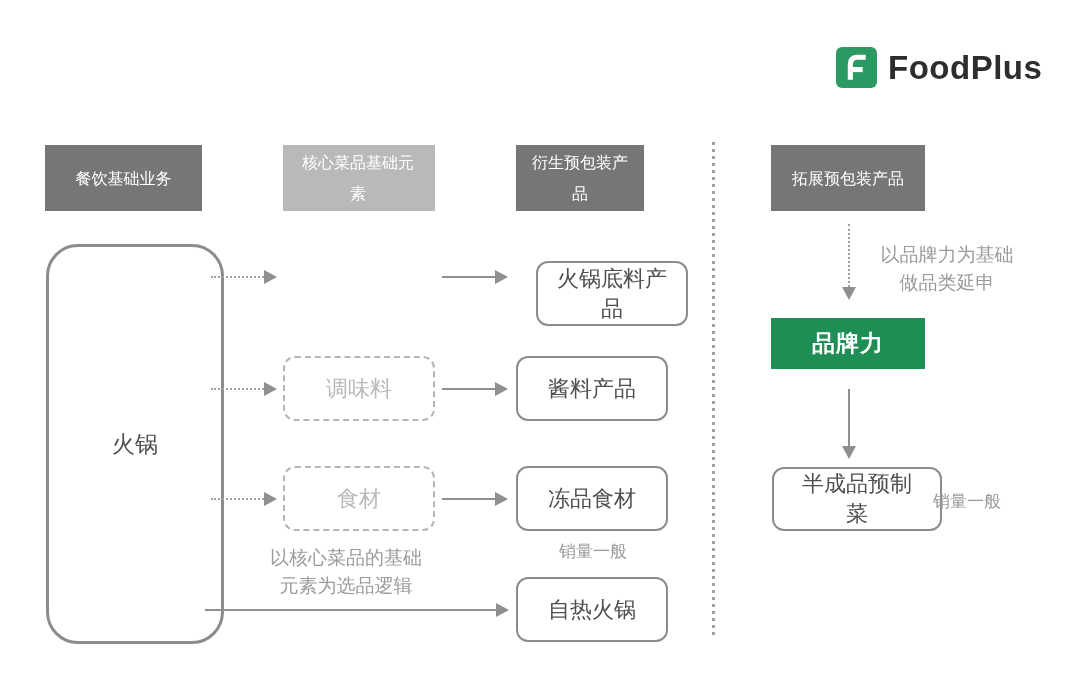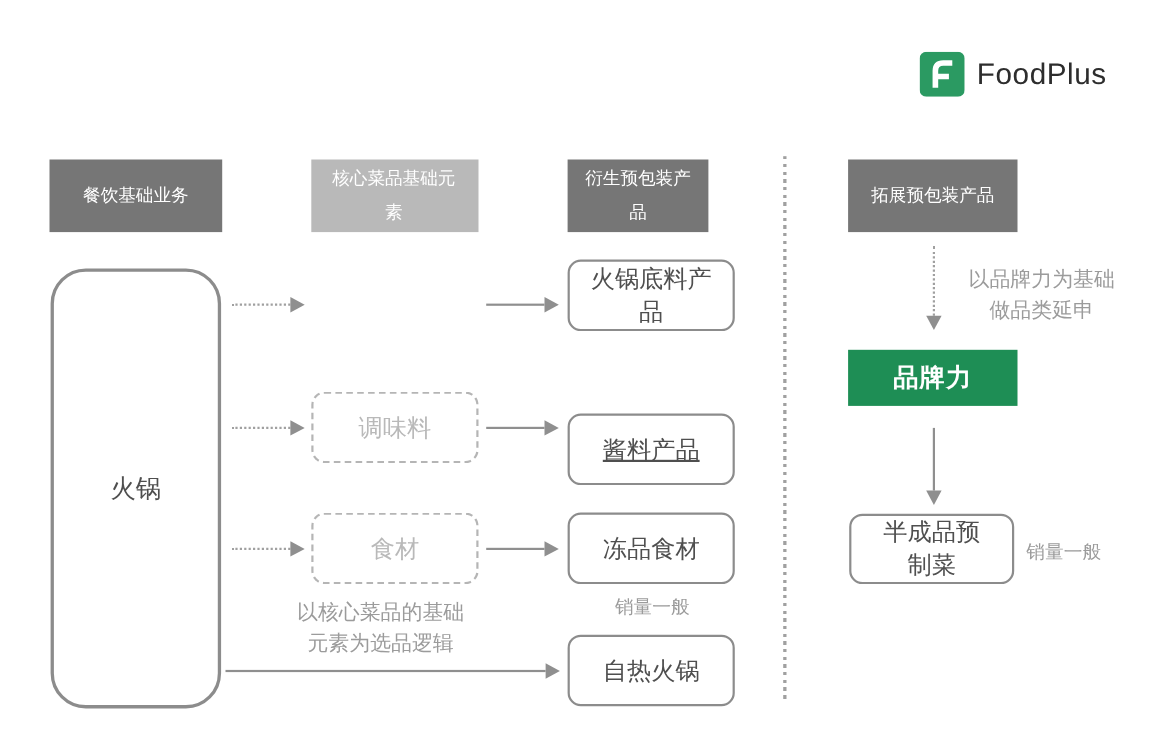--- a/index.html
+++ b/index.html
@@ -21,33 +21,33 @@
   .canvas{
     position:relative;width:1068px;height:680px;background:#ffffff;overflow:hidden;
     font-family:"Liberation Sans","DejaVu Sans",sans-serif;
   }
   .title{
     position:absolute;left:47px;top:50px;font-size:31px;font-weight:bold;
     color:var(--green_title);letter-spacing:1px;
   }
   .logo{position:absolute;left:836px;top:47px;display:flex;align-items:center;}
   .logo-mark{width:41px;height:41px;display:block;}
-  .logo-text{margin-left:11px;font-size:27px;color:var(--logo_text);letter-spacing:0.5px;}
+  .logo-text{margin-left:11px;font-size:33px;color:var(--logo_text);letter-spacing:0.5px;font-weight:bold;}
   .hdr{
     position:absolute;top:145px;height:66px;display:flex;align-items:center;justify-content:center;
     text-align:center;color:#ffffff;font-size:16px;line-height:31px;padding:0 14px;box-sizing:border-box;
   }
   .hdr.dark{background:var(--header_dark);}
   .hdr.light{background:var(--header_light);padding-left:12px;}
   .divider-dotted{
     position:absolute;left:712px;top:142px;width:3px;height:496px;
     background:repeating-linear-gradient(to bottom,var(--line_dotted) 0 3px,transparent 3px 7px);
   }
   .tallbox{
-    position:absolute;left:46px;top:244px;width:155px;height:400px;box-sizing:border-box;
+    position:absolute;left:46px;top:244px;width:178px;height:400px;box-sizing:border-box;
     border:3px solid var(--box_border);border-radius:32px;
     display:flex;align-items:center;justify-content:center;
     font-size:23px;color:var(--box_text);
   }
   .dashbox{
     position:absolute;left:283px;width:152px;height:65px;box-sizing:border-box;
     border:2px dashed var(--dash_border);border-radius:12px;
     display:flex;align-items:center;justify-content:center;text-align:center;
     font-size:22px;line-height:30px;color:var(--dash_text);padding:0 12px;
   }
@@ -56,21 +56,21 @@
     border:2px solid var(--box_border);border-radius:12px;
     display:flex;align-items:center;justify-content:center;text-align:center;
     font-size:22px;line-height:30px;color:var(--box_text);padding:0 12px;
   }
   .greenbox{
     position:absolute;left:771px;top:318px;width:154px;height:51px;box-sizing:border-box;
     background:var(--green_brand);display:flex;align-items:center;justify-content:center;
     font-size:23px;font-weight:bold;color:#ffffff;letter-spacing:1px;
   }
   .rightbox{
-    position:absolute;left:772px;top:467px;width:150px;height:64px;box-sizing:border-box;
+    position:absolute;left:772px;top:467px;width:170px;height:64px;box-sizing:border-box;
     border:2px solid var(--box_border);border-radius:12px;
     display:flex;align-items:center;justify-content:center;text-align:center;
     font-size:22px;line-height:30px;color:var(--box_text);padding:0 20px;
   }
   .harrow{position:absolute;display:flex;align-items:center;height:16px;}
   .harrow .line{flex:1;border-top:2px solid var(--line_gray);}
   .harrow.dotted .line{border-top:2px dotted var(--line_dotted);}
   .harrow .head{width:0;height:0;border-top:7px solid transparent;border-bottom:7px solid transparent;border-left:13px solid var(--line_gray);}
   .varrow{position:absolute;display:flex;flex-direction:column;align-items:center;width:16px;}
   .varrow .vline{flex:1;border-left:2px solid var(--line_gray);}
@@ -101,22 +101,22 @@
 
   <div class="divider-dotted"></div>
 
   <div class="tallbox">
     <span>火锅</span>
   </div>
 
   <div class="dashbox" style="top:356px;">调味料</div>
   <div class="dashbox" style="top:466px;">食材</div>
 
-  <div class="prodbox" style="top:236px;">火锅底料产品</div>
-  <div class="prodbox" style="top:376px;text-decoration:underline;">酱料产品</div>
+  <div class="prodbox" style="top:261px;margin-left:20px;">火锅底料产品</div>
+  <div class="prodbox" style="top:356px;">酱料产品</div>
   <div class="prodbox" style="top:466px;">冻品食材</div>
   <div class="prodbox" style="top:577px;">自热火锅</div>
 
   <div class="harrow dotted" style="left:211px;top:269px;width:66px;">
     <span class="line"></span>
       <span class="head"></span>
   </div>
   <div class="harrow dotted" style="left:211px;top:381px;width:66px;">
     <span class="line"></span>
       <span class="head"></span>

